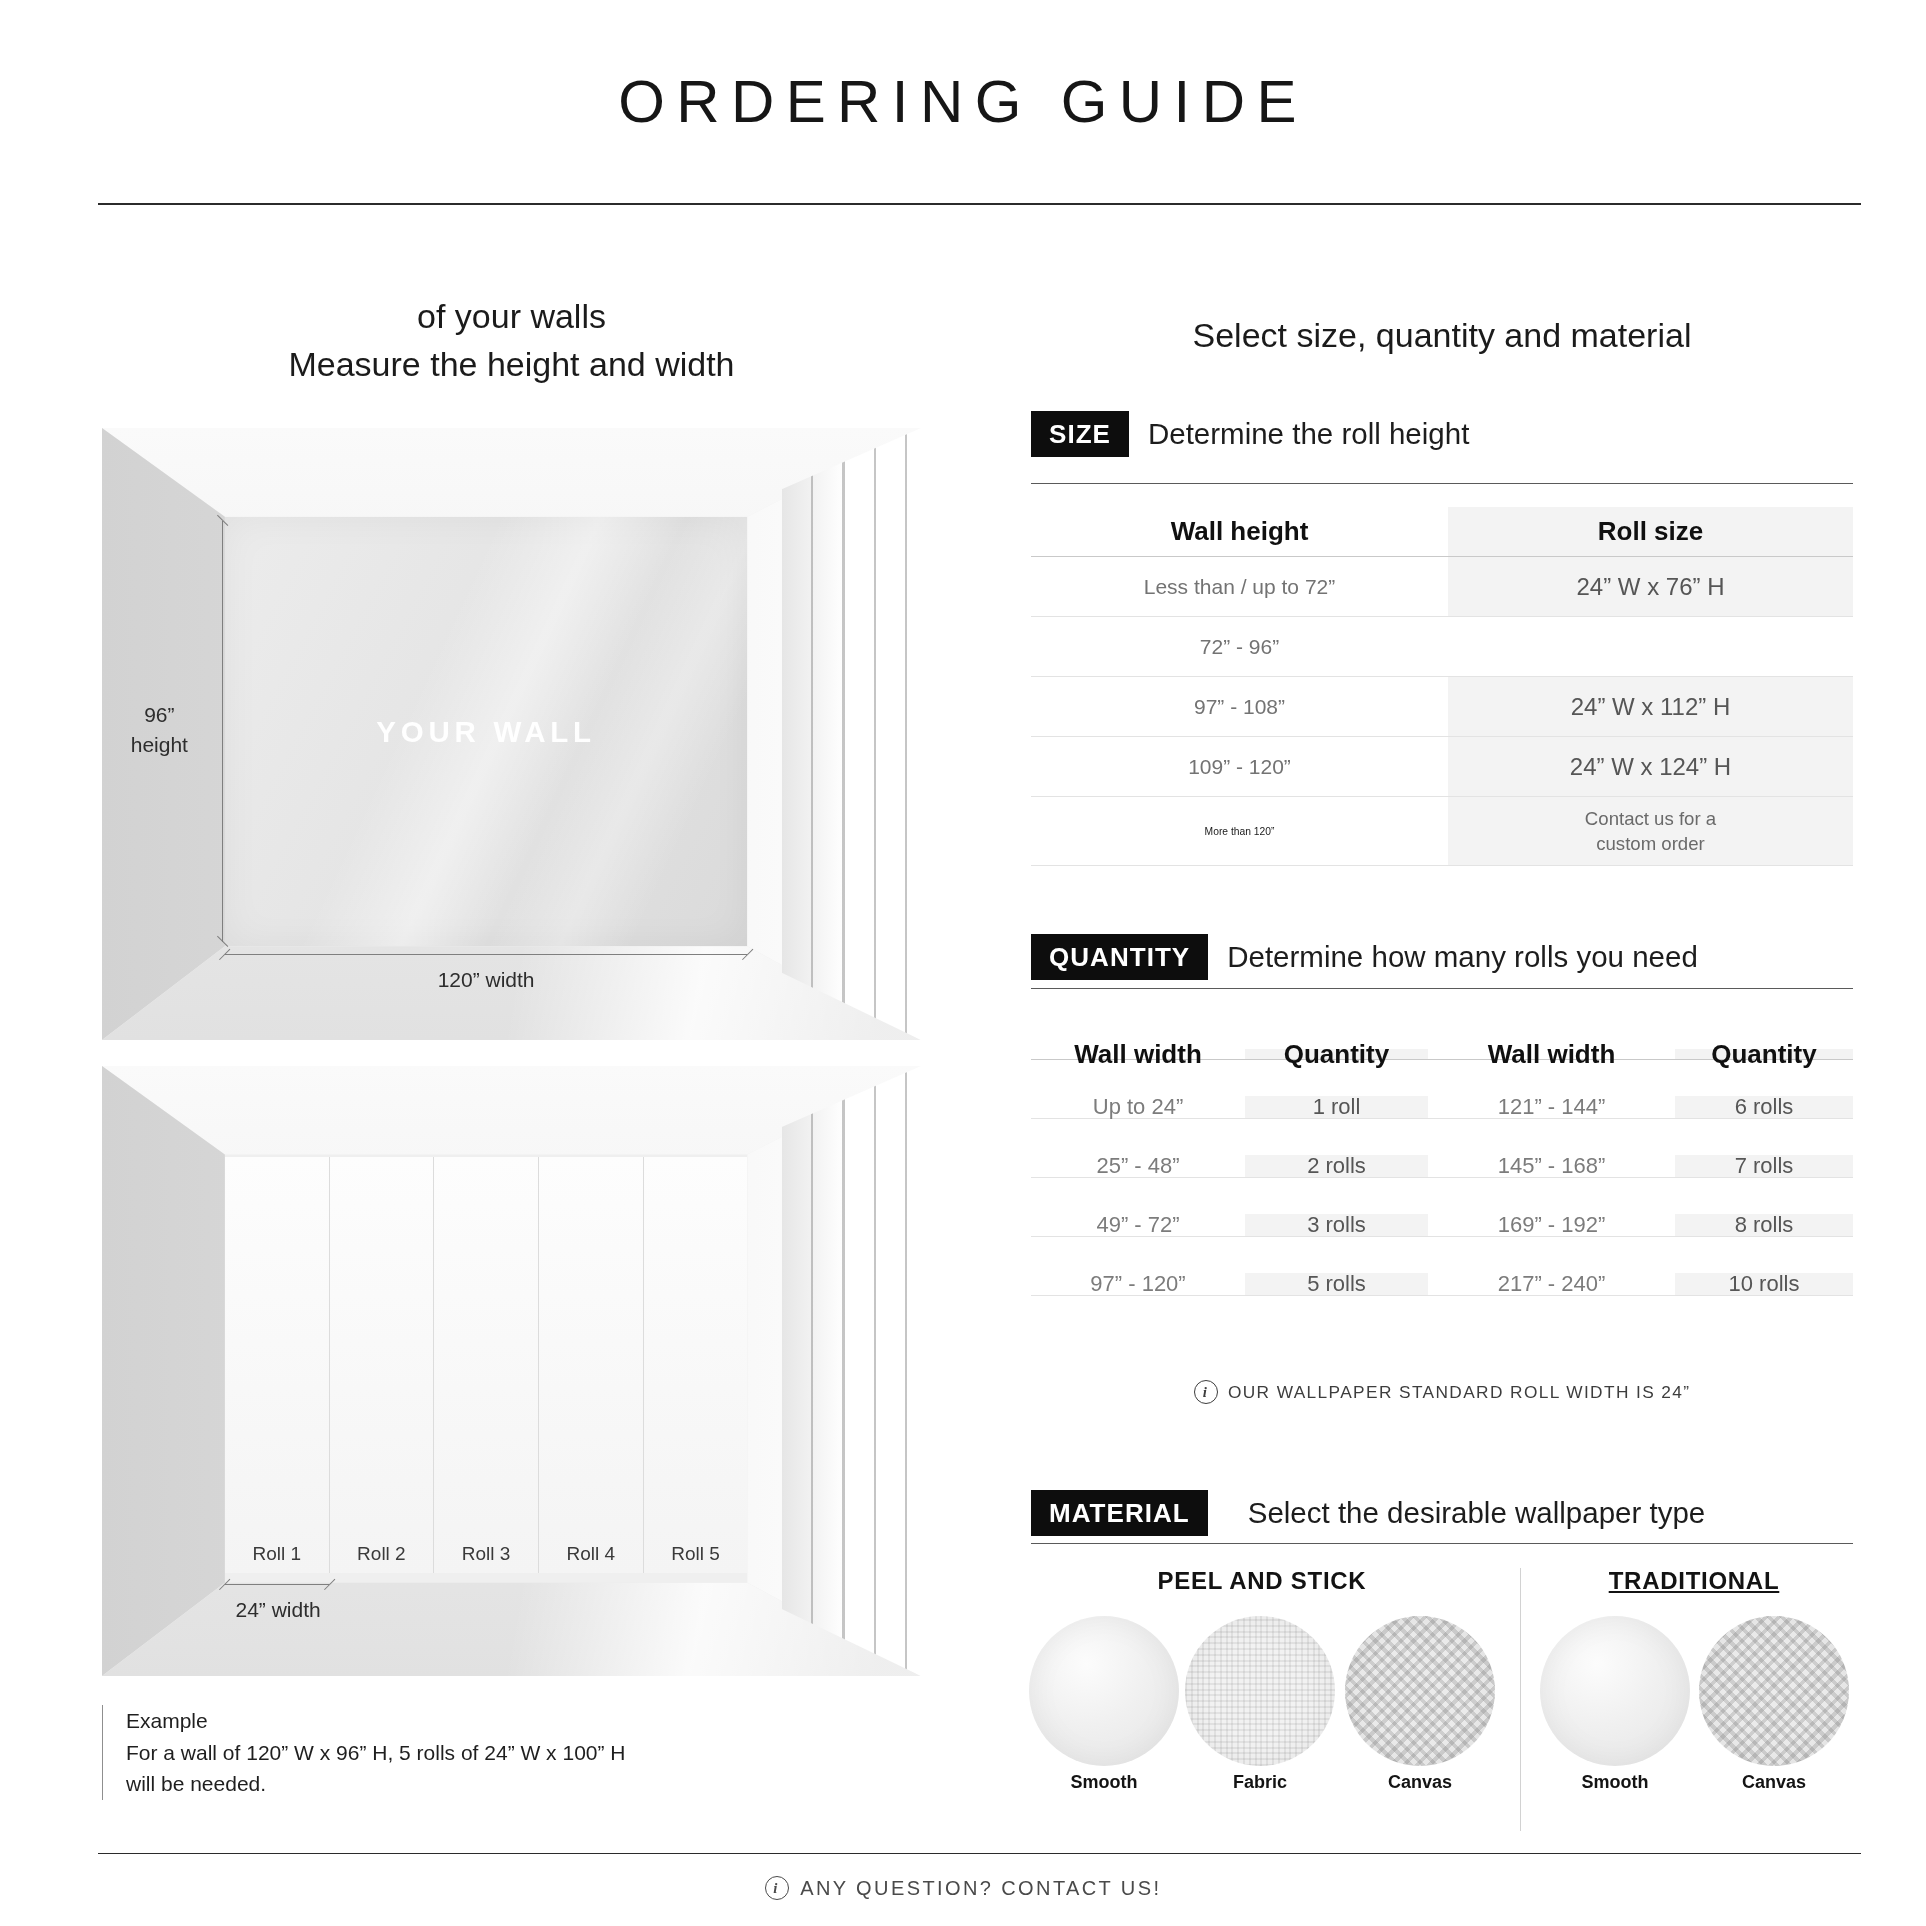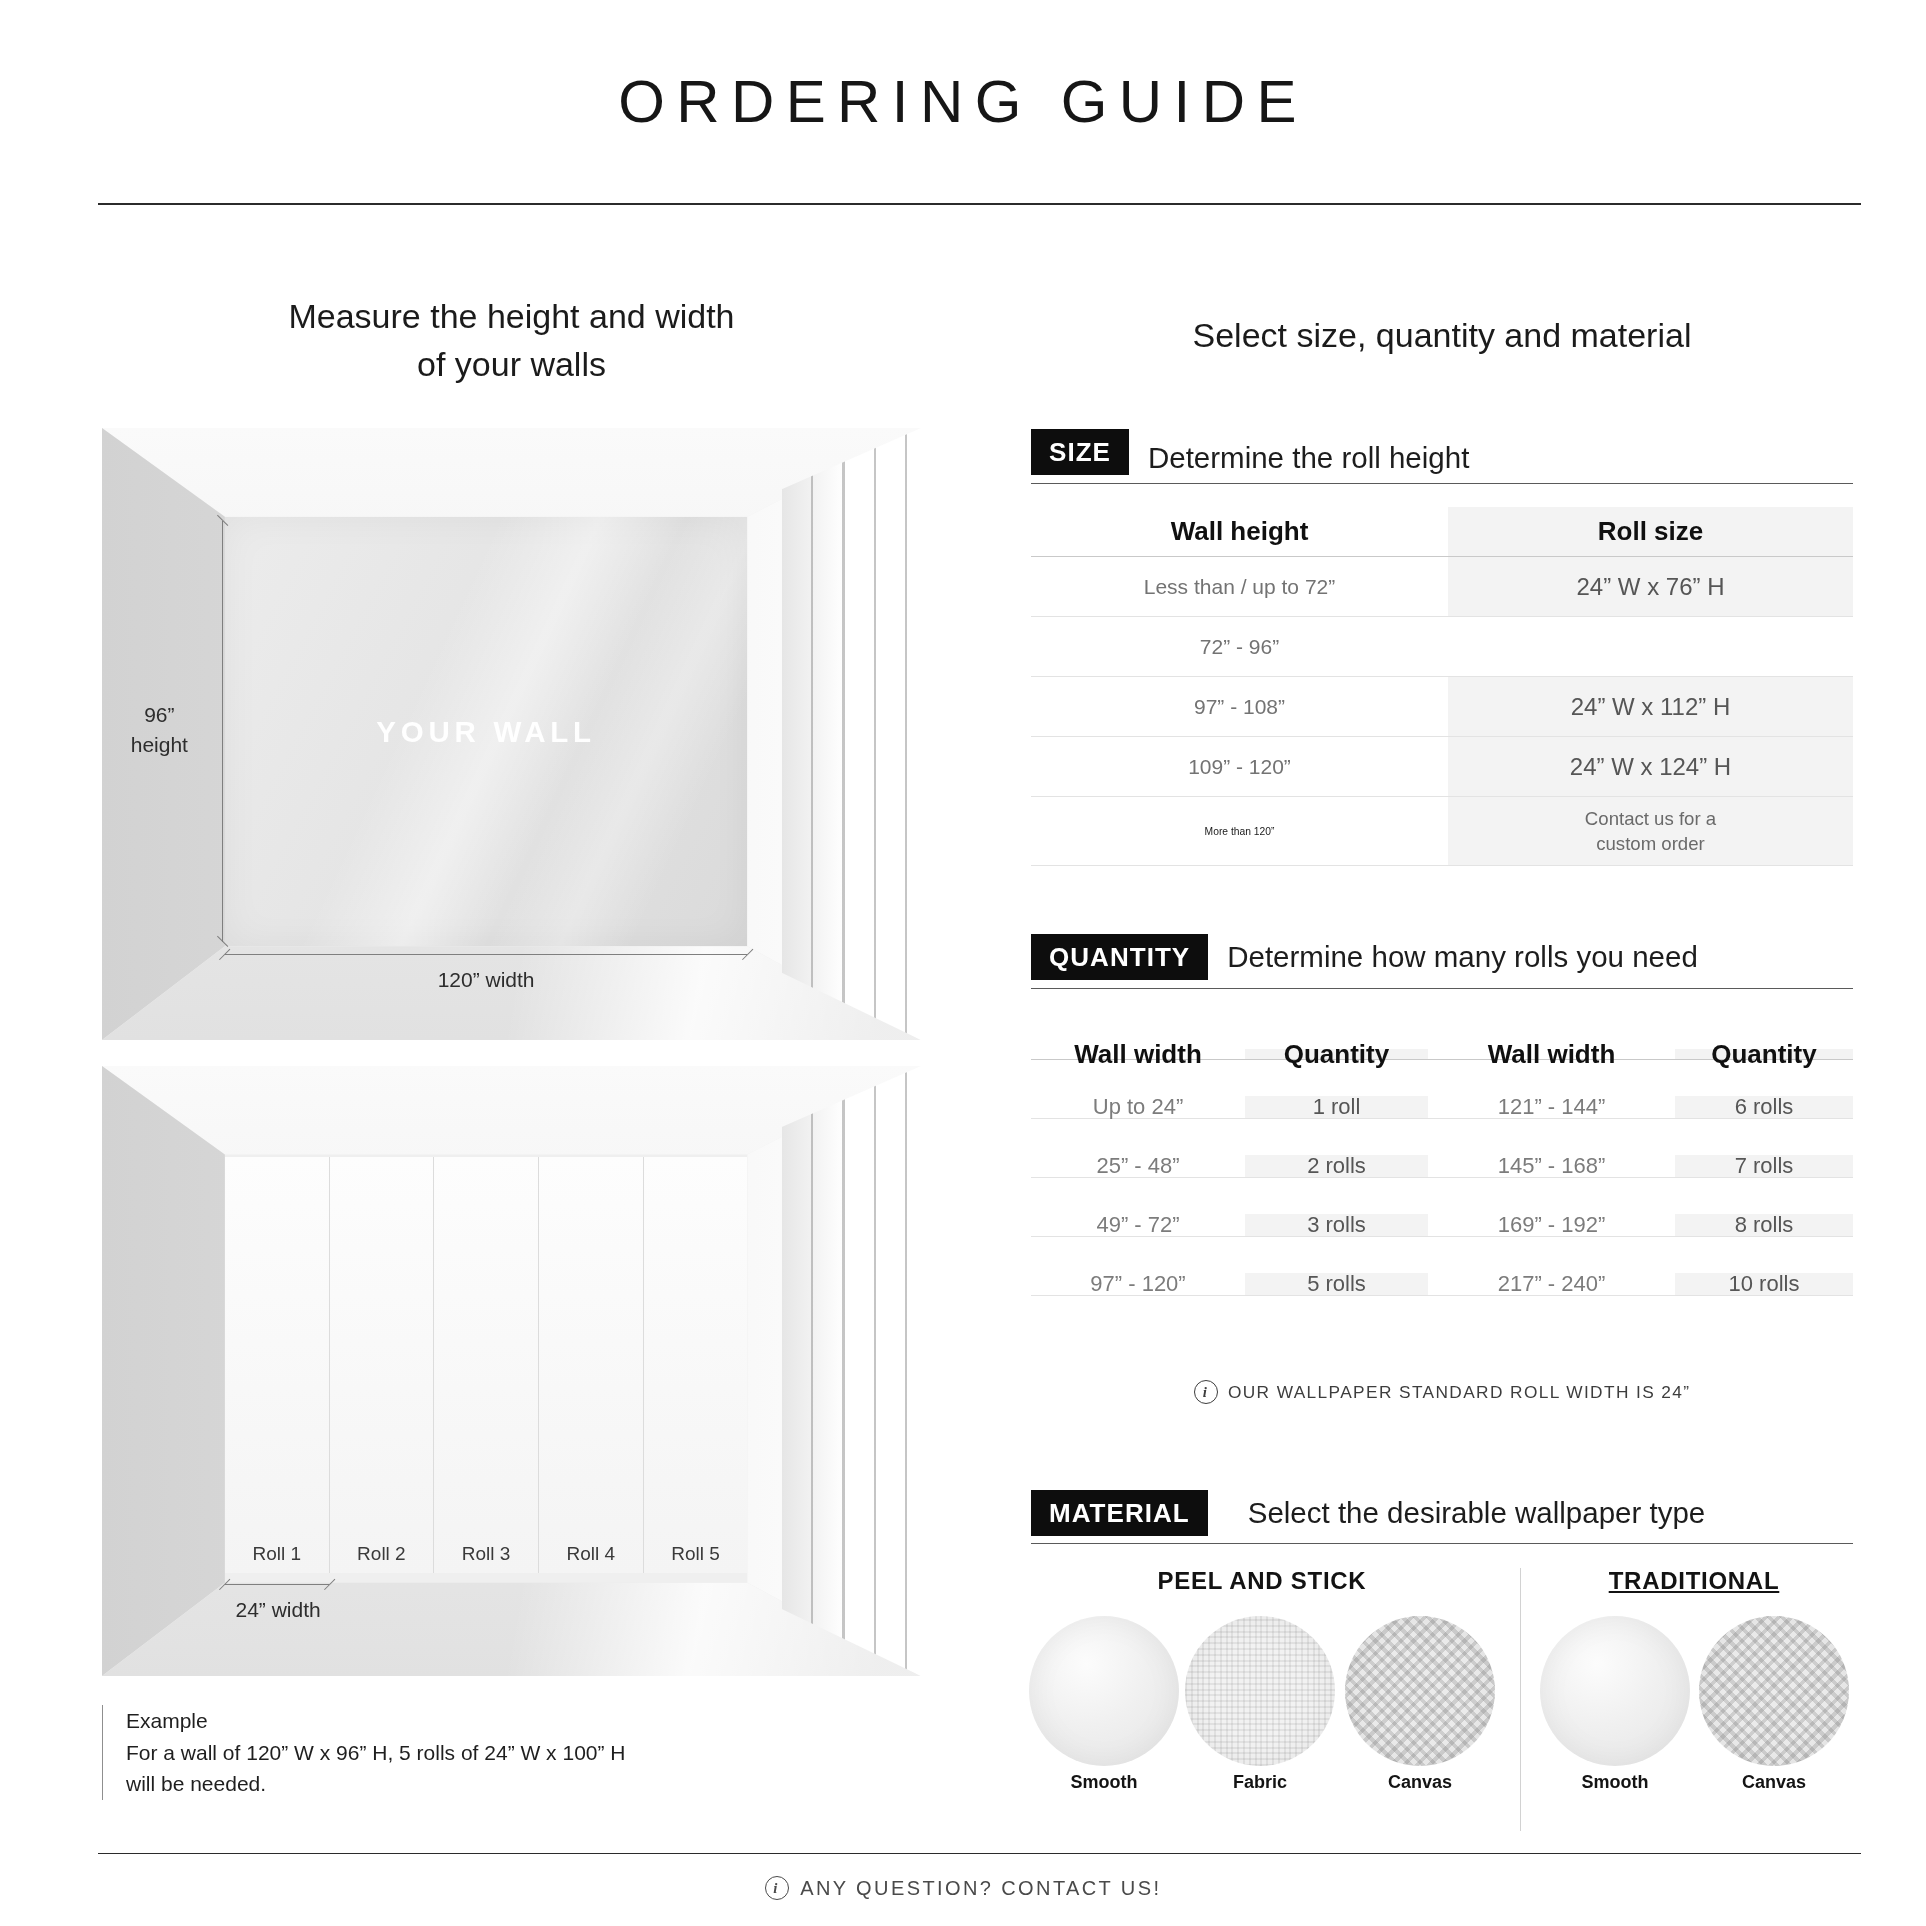--- a/index.html
+++ b/index.html
@@ -64,21 +64,21 @@
   .width-label.room1-wl{left:15%;width:63.8%;top:88.2%;}
   .width-label.room2-wl{left:10.5%;width:22%;top:87.2%;}
 
   
   .example{position:absolute;left:102px;top:1705px;width:835px;border-left:1.9px solid #8f8f8f;
            padding-left:23px;font-size:21px;line-height:1.5;color:#1f1f1f;}
   .prewrap{white-space:pre-line;}
 
   
   .sec-head{position:absolute;left:1031px;display:flex;align-items:center;gap:19px;}
-  .sec-size{top:429px;align-items:flex-end;} .sec-qty{top:934px;} .sec-mat{top:1490px;gap:40px;}
+  .sec-size{top:411px;} .sec-qty{top:934px;} .sec-mat{top:1490px;gap:40px;}
   .badge{background:#0d0d0d;color:#ffffff;font-size:26px;font-weight:700;letter-spacing:0.04em;
          padding:7.7px 18px;display:inline-block;}
   .sec-sub{font-size:29.5px;color:#1d1d1d;}
   .sec-rule{position:absolute;left:1031px;width:822px;height:1.3px;background:#5a5a5a;}
   .rule-size{top:483px;} .rule-qty{top:988px;} .rule-mat{top:1543px;}
 
   
   .size-table{position:absolute;left:1031px;top:507px;width:822px;}
   .st-row{display:flex;border-bottom:1.3px solid #e3e3e3;}
   .st-row.st-head{border-bottom:1.3px solid #c9c9c9;height:49px;}
@@ -131,22 +131,22 @@
 </style>
 </head>
 <body>
 
 <div class="page">
 
   <div class="title">ORDERING GUIDE</div>
   <div class="rule-top"></div>
 
   <div class="col-head col-head-left">
+    <div>of your walls</div>
     <div>Measure the height and width</div>
-    <div>of your walls</div>
   </div>
 
   <div class="col-head col-head-right">Select size, quantity and material</div>
 
   <div class="room room1">
     <div class="rm-ceiling"></div>
     <div class="rm-leftwall"></div>
     <div class="rm-floor"></div>
     <div class="rm-floor-glow"></div>
     <div class="rm-rightwall"></div>

